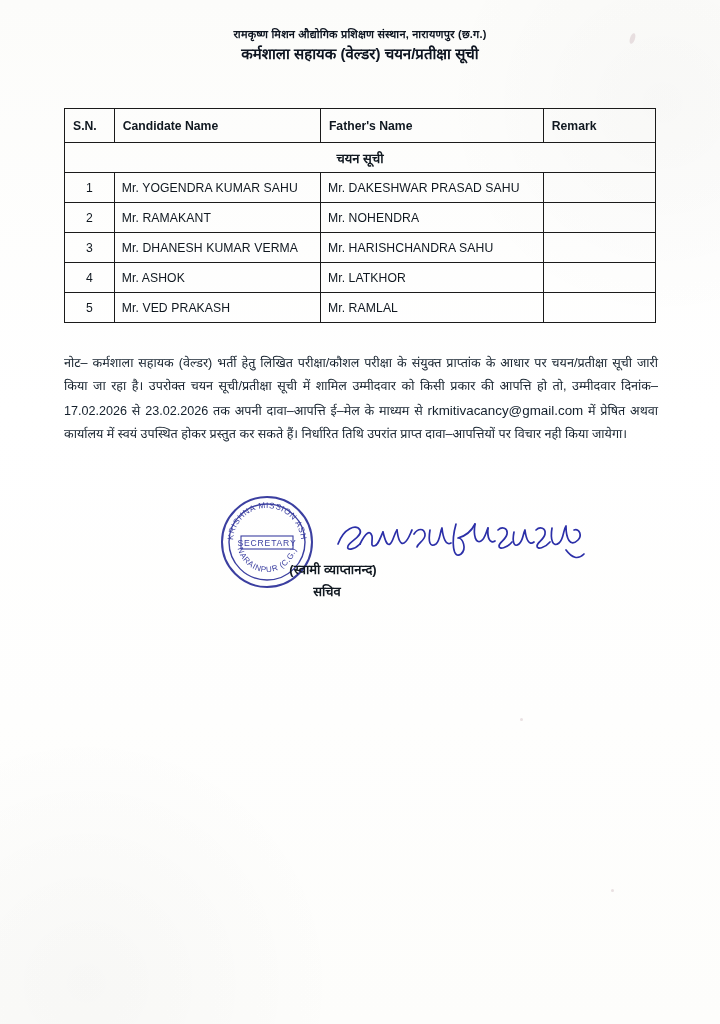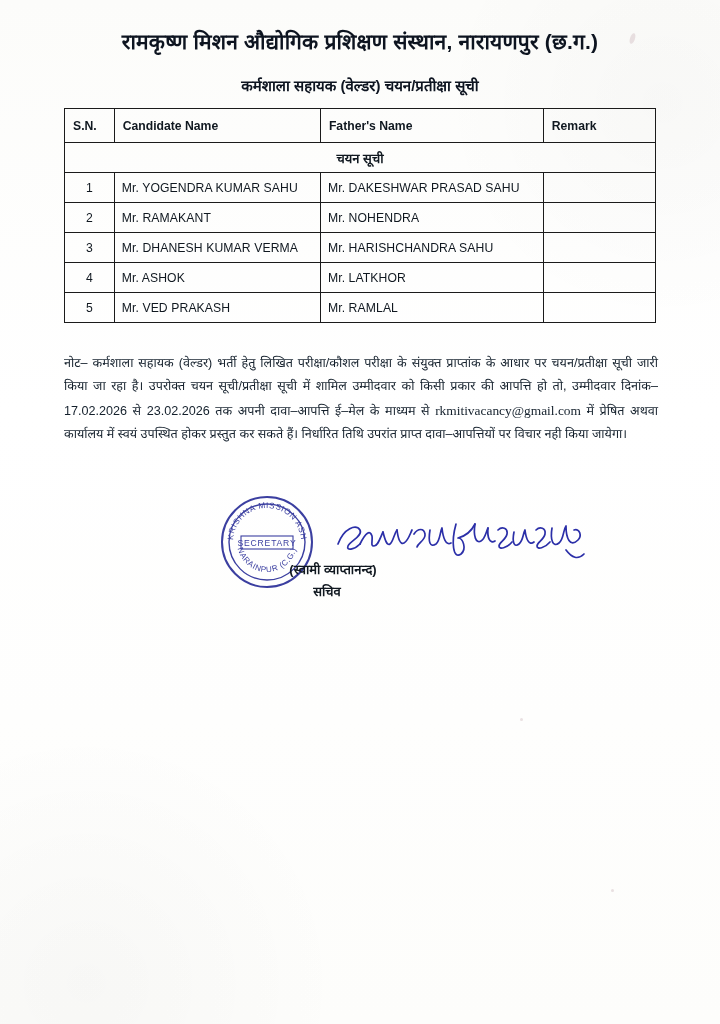--- a/index.html
+++ b/index.html
@@ -38,31 +38,31 @@
   }
 
   .header {
     position: absolute;
     left: 0;
     right: 0;
     top: 26px;
     text-align: center;
   }
   .header-line1 {
-    font-size: 21px;
+    font-size: 11px;
     font-weight: 700;
     letter-spacing: .2px;
     color: #0d1420;
     line-height: 1.5;
   }
   .header-line2 {
     font-size: 15px;
     font-weight: 700;
     color: #0d1420;
-    margin-top: 17px;
+    margin-top: 0;
     line-height: 1.5;
   }
 
   table.list {
     position: absolute;
     left: 64px;
     top: 108px;
     width: 592px;
     border-collapse: collapse;
     font-size: 12.2px;
@@ -101,21 +101,21 @@
     position: absolute;
     left: 64px;
     top: 352px;
     width: 594px;
     font-size: 12.6px;
     line-height: 1.85;
     text-align: justify;
     color: #14202c;
   }
   .note .email {
-    font-family: Liberation Serif, serif;
+    font-family: Liberation Sans, sans-serif;
     font-size: 13.4px;
   }
 
   .sign-area {
     position: absolute;
     left: 0;
     right: 0;
     top: 488px;
     height: 110px;
   }

